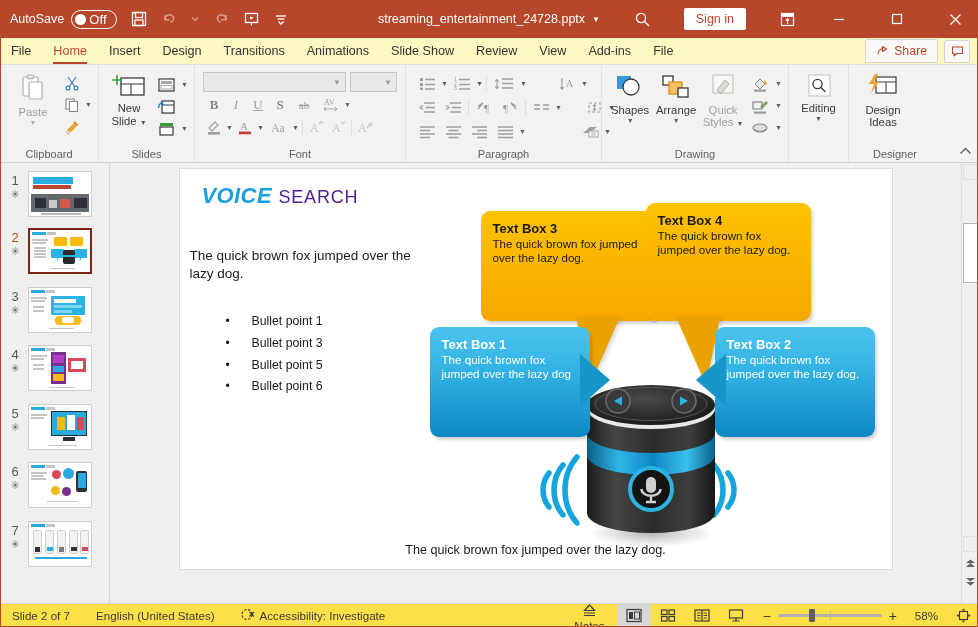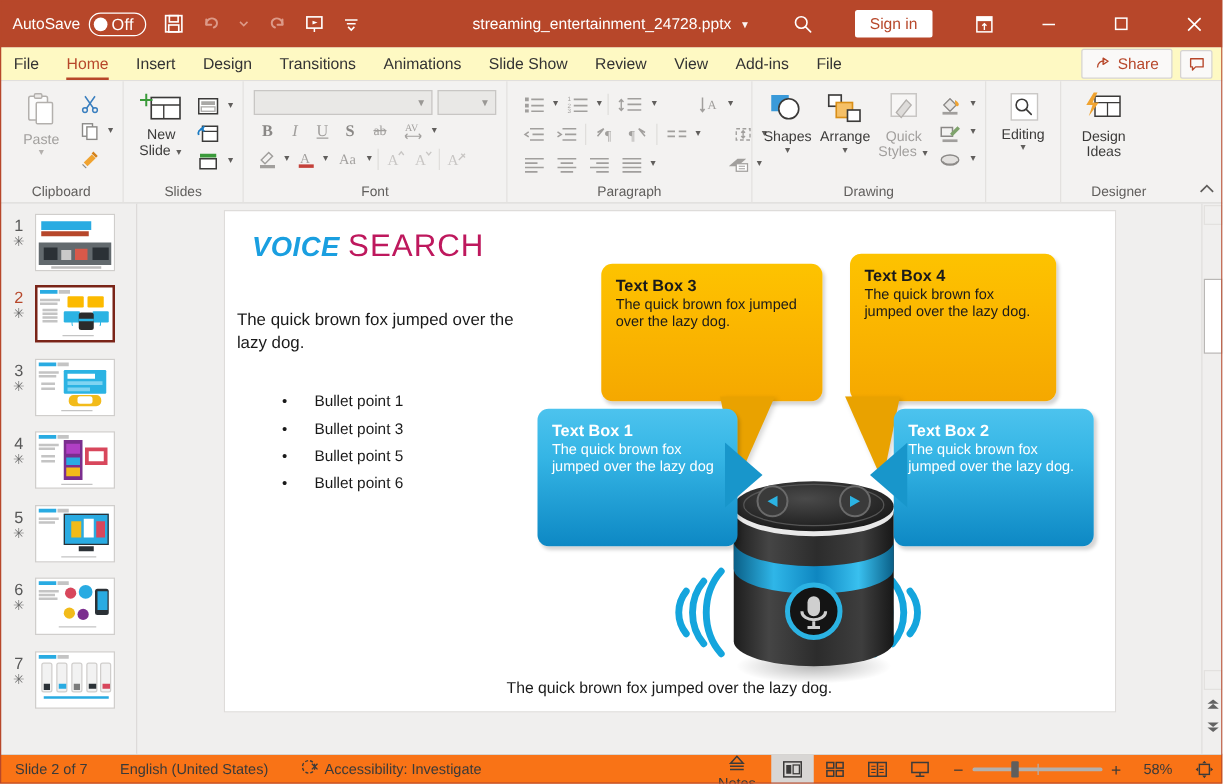--- a/index.html
+++ b/index.html
@@ -135,21 +135,21 @@
     flex:1; background:#f0efee; position:relative; display:flex;
     align-items:flex-start; justify-content:center; min-width:0; overflow:hidden;
   }
   .slide {
     width:714px; height:402px; background:#fff; margin-top:5px;
     border:1px solid #dedcda; position:relative; overflow:hidden;
   }
 
   .s-title { position:absolute; left:22px; top:14px; font-size:22px; letter-spacing:.4px;}
   .s-title .voice { color:#1a9fe0; font-weight:bold; font-style:italic; }
-  .s-title .search { color:#be185d; font-size:25px; letter-spacing:.8px;}
+  .s-title .search { color:#4c1d95; font-size:18px; letter-spacing:.8px;}
 
   .s-body {
     position:absolute; left:10px; top:78px; width:230px; font-size:13.5px;
     color:#1a1a1a; line-height:18px;
   }
   .s-bullets {
     position:absolute; left:38px; top:142px; width:200px; font-size:12.3px; color:#1a1a1a;
   }
   .s-bullets li { list-style:none; position:relative; padding-left:34px; height:21.8px; line-height:21.8px;}
   .s-bullets li::before {
@@ -187,21 +187,21 @@
     align-items:center; justify-content:center; background:#f0efee;
     border:1px solid #e3e1df;
   }
   .vs-thumb {
     position:absolute; left:1px; width:15px; background:#fff; border:1px solid #b9b7b5;
   }
   .tri { width:0;height:0; }
 
   
   .status {
-    height:24px; background:#f97316; border-top:1px solid #d6d4d2; display:flex;
+    height:24px; background:#fde047; border-top:1px solid #d6d4d2; display:flex;
     font-size:11.6px; color:#3b3a39; flex:none; padding-left:12px;
   }
   .status .sitem { display:flex; align-items:center; gap:5px; margin-right:26px; }
   .status .right { margin-left:auto; display:flex; align-items:center; height:100%; }
   .viewbtn {
     width:34px; height:24px; display:flex; align-items:center; justify-content:center;
   }
   .viewbtn.active { background:#d8d6d4; }
   .notesbtn { display:flex; align-items:center; gap:0; padding:0 12px 0 4px; height:24px;flex-direction:column;}
   .zoomwrap { display:flex; align-items:center; gap:7px; padding:0 10px; }
@@ -953,21 +953,21 @@
         </svg>
 
         <div class="callout yellow" style="left:301px; top:42px; width:177px; height:110px;">
           <div class="cb-title">Text Box 3</div>
           <div class="cb-text">The quick brown fox jumped over the lazy dog.</div>
         </div>
         <svg style="position:absolute; left:396px; top:148px; width:60px; height:72px; filter:drop-shadow(2px 2px 2px rgba(0,0,0,.16));" viewBox="0 0 60 72">
           <path d="M0 0 L44 0 L14 68 Z" fill="#e9a200"></path>
         </svg>
 
-        <div class="callout yellow" style="left:500px; top:34px; width:165px; height:118px;">
+        <div class="callout yellow" style="left:466px; top:34px; width:165px; height:118px;">
           <div class="cb-title">Text Box 4</div>
           <div class="cb-text">The quick brown fox jumped over the lazy dog.</div>
         </div>
         <svg style="position:absolute; left:486px; top:148px; width:60px; height:72px; filter:drop-shadow(2px 2px 2px rgba(0,0,0,.16));" viewBox="0 0 60 72">
           <path d="M10 0 L54 0 L40 68 Z" fill="#e9a200"></path>
         </svg>
 
         <div class="callout blue" style="left:250px; top:158px; width:160px; height:110px;">
           <div class="cb-title">Text Box 1</div>
           <div class="cb-text">The quick brown fox jumped over the lazy dog</div>

